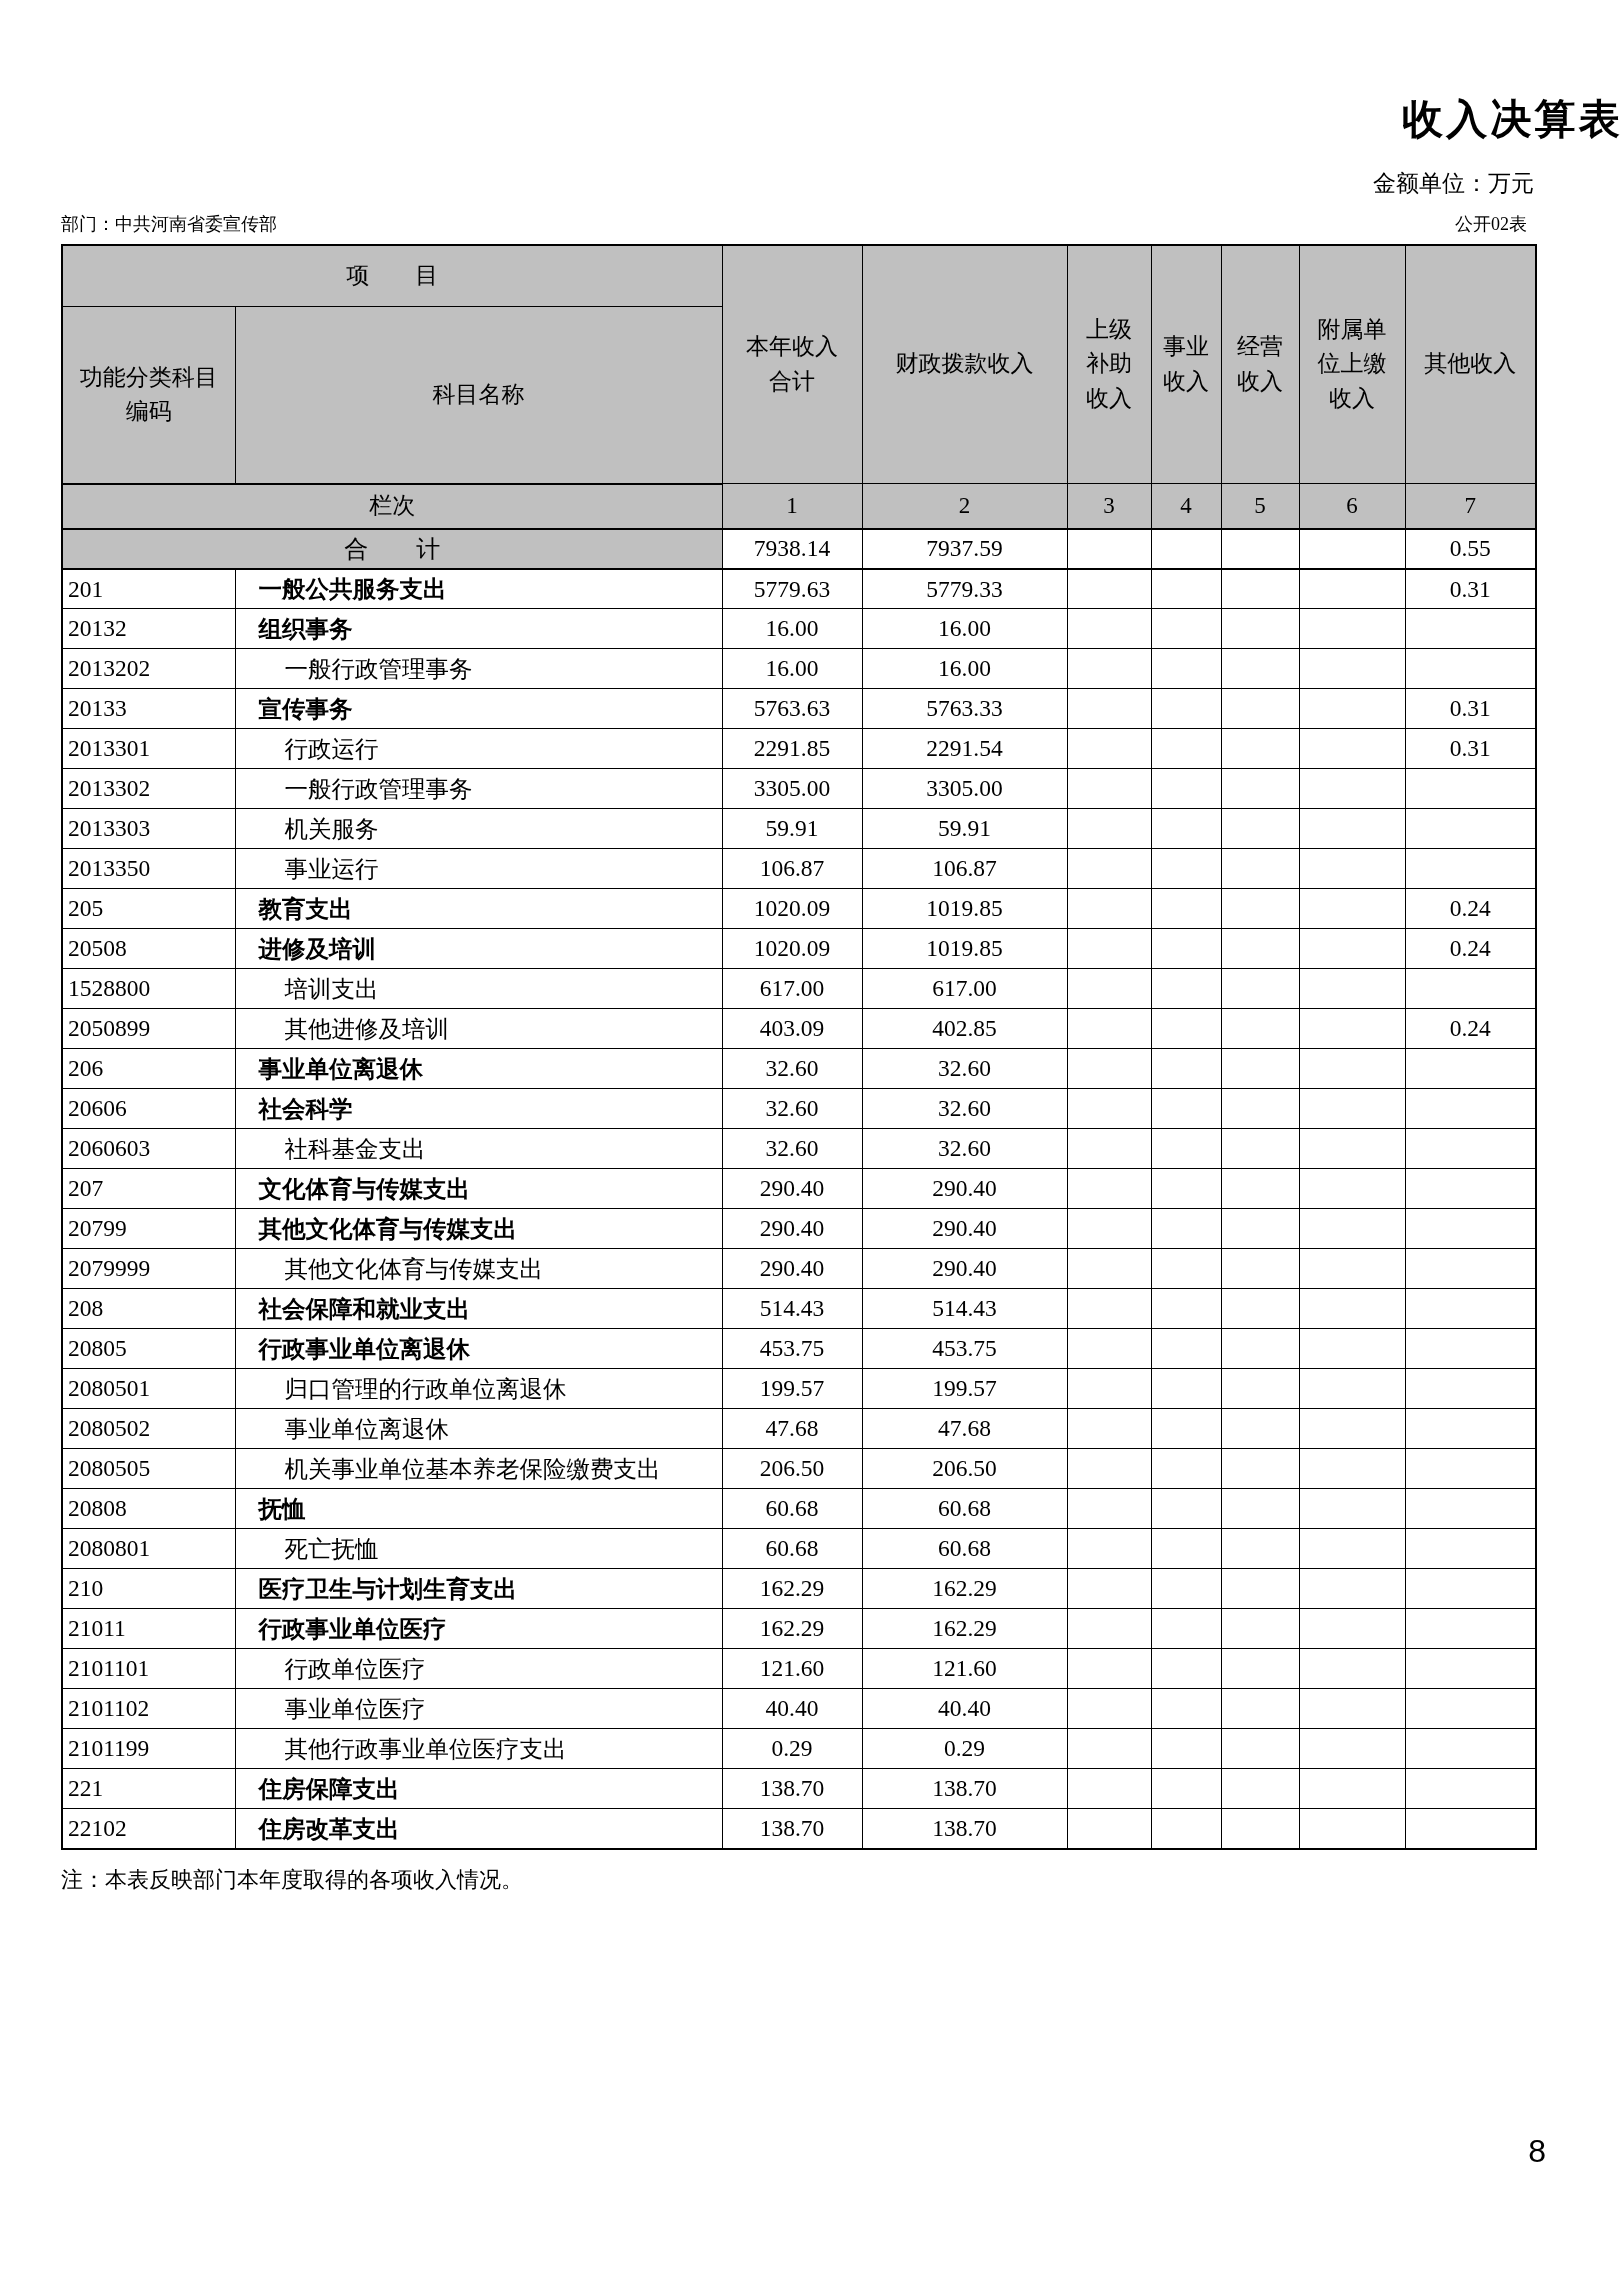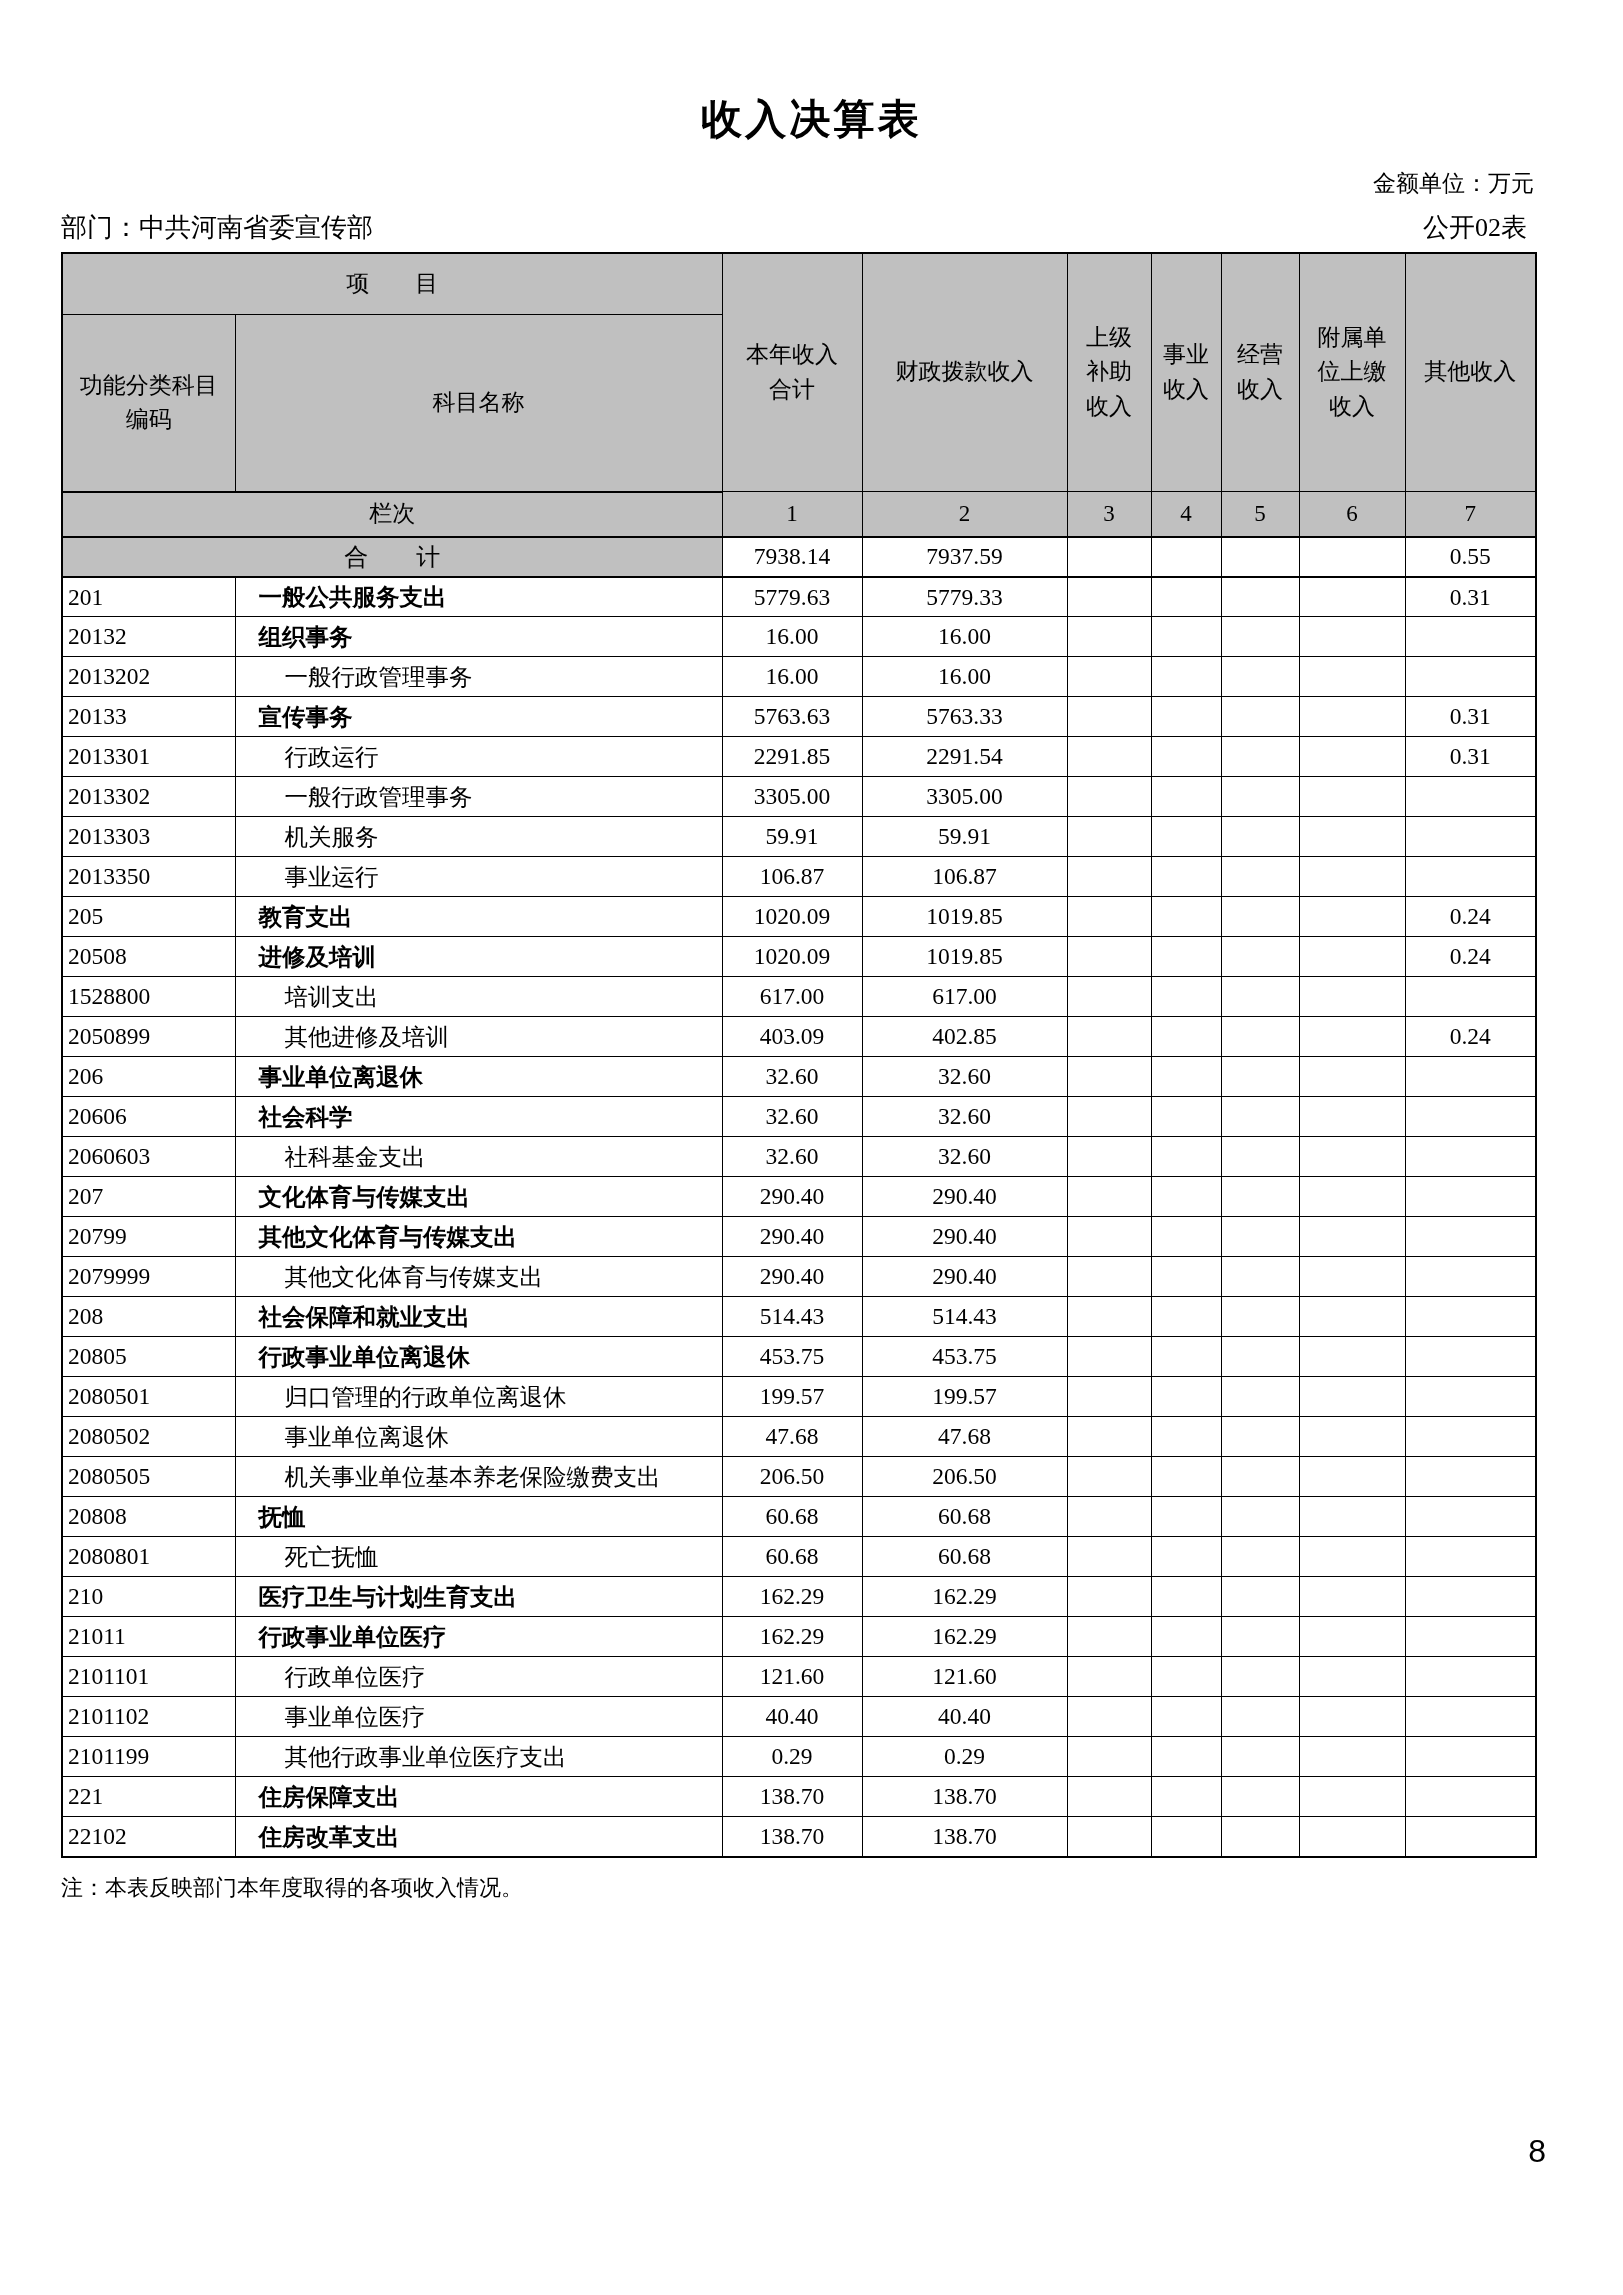--- a/index.html
+++ b/index.html
@@ -3,30 +3,30 @@
 <meta charset="utf-8">
 <style>
   * { box-sizing: border-box; }
   html,body { margin:0; padding:0; }
   body {
     width:1623px; height:2295px; position:relative;
     background:#ffffff; color:#000;
     font-family:"Liberation Serif","DejaVu Serif",serif;
   }
   .title {
-    padding-top:99px; text-align:center;
+    padding-top:99px; text-align:right;
     font-size:41px; font-weight:bold; letter-spacing:3.2px; line-height:1;
   }
   .unit-line {
     margin-top:32px; text-align:right; padding-right:89px;
     font-size:23px; line-height:1;
   }
   .dept-line {
     margin-top:19.5px; display:flex; justify-content:space-between;
-    padding:0 96px 0 61px; font-size:26px; line-height:1;
+    padding:0 96px 0 61px; font-size:18px; line-height:1;
   }
   table.main {
     margin:11.4px 0 0 61px; width:1473px; table-layout:fixed;
     border-collapse:collapse; border:2.4px solid #000;
   }
   th,td { border:1.6px solid #000; font-weight:normal; overflow:hidden; padding:0; }
   .gray { background:#c0c0c0; }
   thead th, thead td { font-size:23px; text-align:center; line-height:1.5; padding:0 11.4px; }
   thead th.pad20 { padding:0 16px;margin-left:47px; }
   tr.h1 th { height:62px; }

